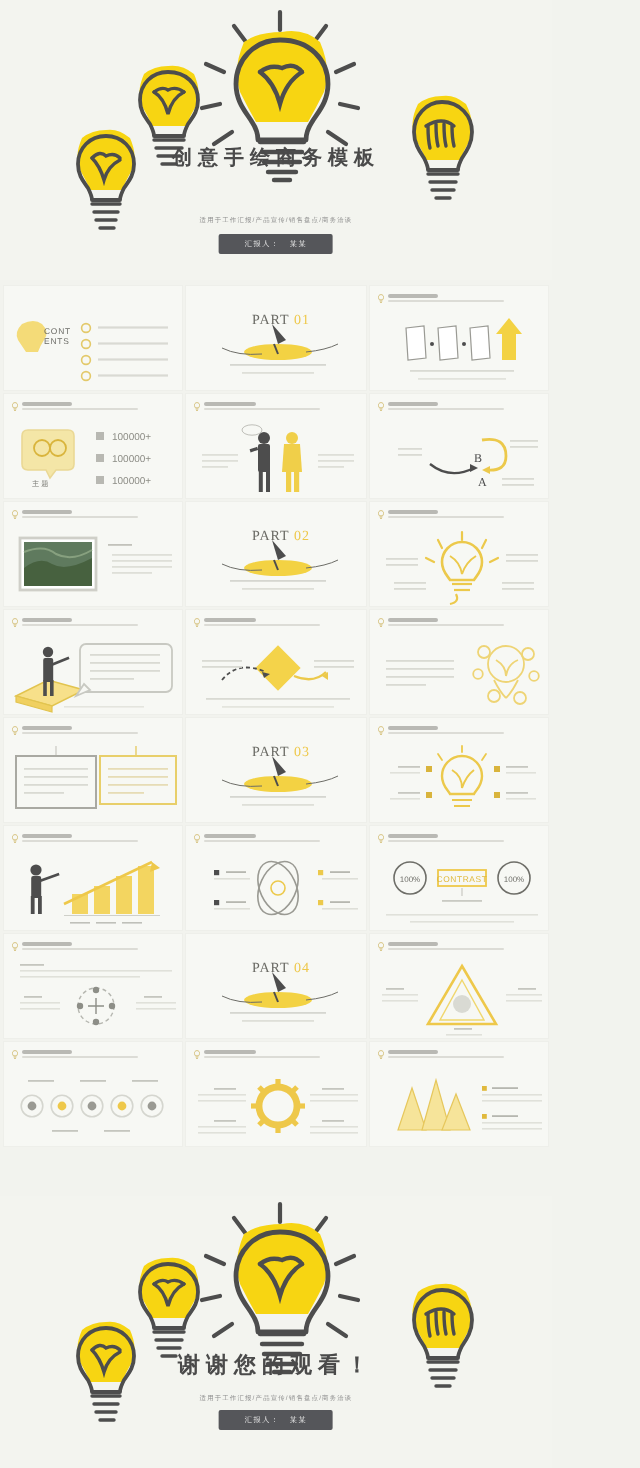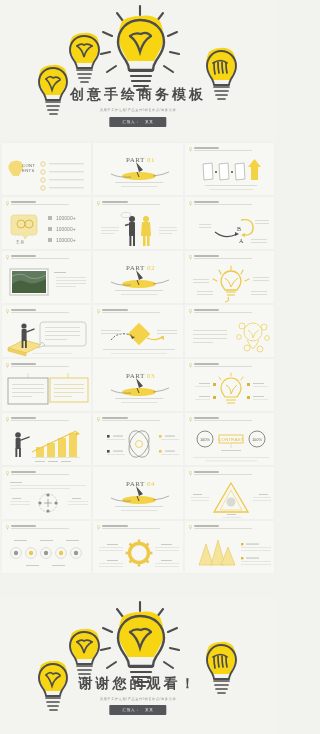--- a/index.html
+++ b/index.html
@@ -7,22 +7,22 @@
     width:276px;height:734px;overflow:hidden;
     background:#f2f3ee;
     font-family:"Liberation Sans","DejaVu Sans",sans-serif;
     color:#555;
   }
   .page{position:relative;width:276px;height:734px;background:#f2f3ee;}
 
   
   .hero{position:relative;width:276px;height:140px;background:#f3f4ef;overflow:hidden;}
   .hero-title{
-    position:absolute;left:0;right:0;top:86px;text-align:center;
-    font-size:14px;letter-spacing:3px;color:#4a4a4a;font-weight:600;
+    position:absolute;left:0;right:0;top:72px;text-align:center;
+    font-size:10px;letter-spacing:3px;color:#4a4a4a;font-weight:600;
     font-family:Liberation Sans, sans-serif;
   }
   .hero-sub{
     position:absolute;left:0;right:0;top:108px;text-align:center;
     font-size:3.2px;letter-spacing:.6px;color:#8d8d8d;
   }
   .hero-badge{
     position:absolute;left:50%;transform:translateX(-50%);top:117px;
     background:#55565a;color:#e8e8e8;font-size:3.6px;letter-spacing:.8px;
     padding:3px 13px;border-radius:1px;white-space:nowrap;
@@ -47,21 +47,21 @@
   .s-head .mk{width:3px;height:5px;flex:0 0 3px;}
   .s-head .tl{flex:1;}
   .s-head .tl .l1{height:1.6px;width:34%;background:#b9b9b4;border-radius:1px;}
   .s-head .tl .l2{height:1px;width:78%;background:#dcdcd6;border-radius:1px;margin-top:1.6px;}
   .s-body{position:absolute;left:0;right:0;top:13px;bottom:3px;}
 
   
   .footer{position:absolute;left:0;top:598px;width:276px;height:136px;background:#f3f4ef;overflow:hidden;}
   .f-title{
     position:absolute;left:0;right:0;top:77px;text-align:center;
-    font-size:14px;letter-spacing:3px;color:#4a4a4a;font-weight:600;
+    font-size:11px;letter-spacing:3px;color:#4a4a4a;font-weight:600;
     font-family:"DejaVu Sans",sans-serif;
   }
   .f-sub{position:absolute;left:0;right:0;top:99px;text-align:center;font-size:3.2px;letter-spacing:.6px;color:#8d8d8d;}
   .f-badge{
     position:absolute;left:50%;transform:translateX(-50%);top:107px;
     background:#55565a;color:#e8e8e8;font-size:3.6px;letter-spacing:.8px;
     padding:3px 13px;border-radius:1px;white-space:nowrap;
   }
   .f-badge .sep{display:inline-block;width:5px;}
 </style>

